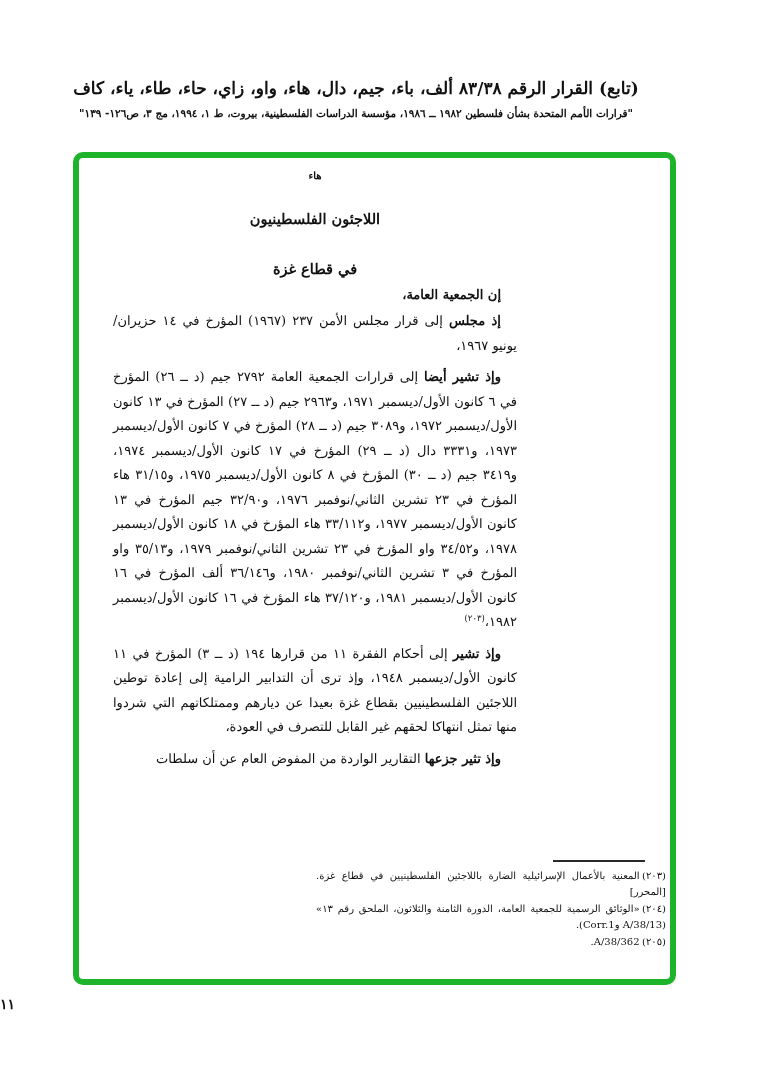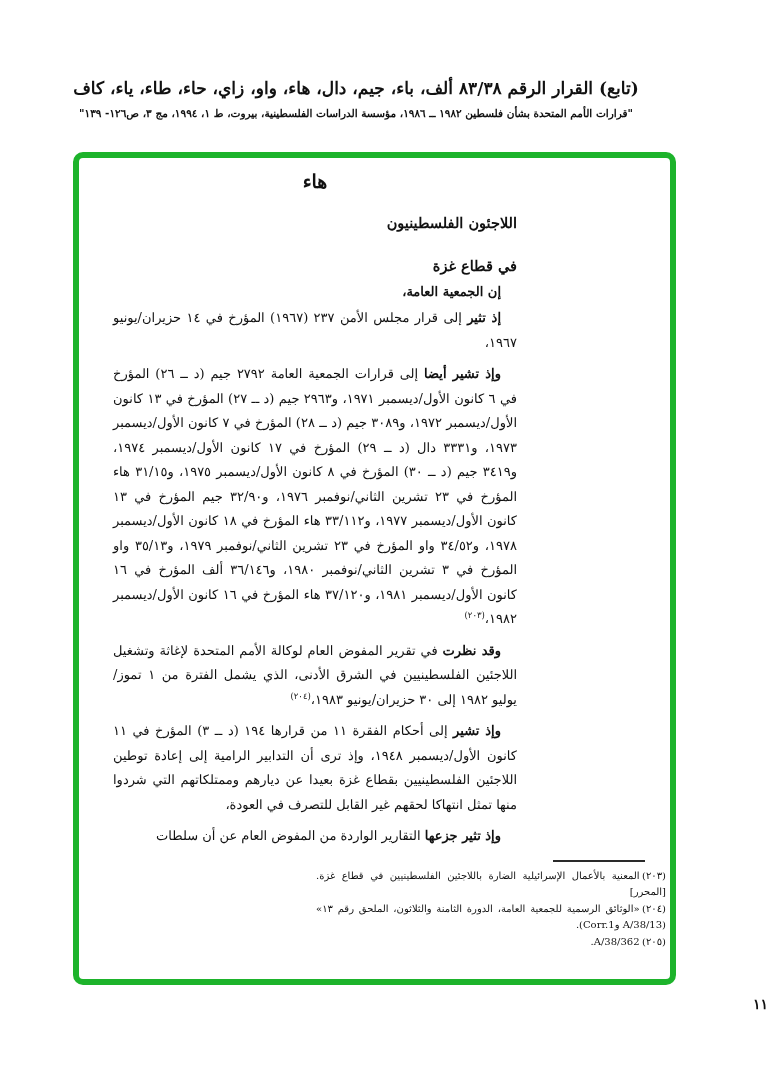--- a/index.html
+++ b/index.html
@@ -32,25 +32,25 @@
     border-radius: 10px;
     background: transparent;
   }
 
   
   .doc-column {
     position: absolute; left: 34px; top: 6px; width: 404px;
     direction: rtl; text-align: justify;
   }
   .section-letter {
-    text-align: center; font-size: 19px; font-weight: bold; margin-top: 6px;
+    text-align: center; font-size: 10px; font-weight: bold; margin-top: 6px;
   }
   .doc-title {
-    font-weight: bold; font-size: 14.5px;
-    line-height: 25px; margin-top: 18px;
+    text-align: center; font-weight: bold; font-size: 14.5px;
+    line-height: 25px; margin-top: 25px;
   }
   .salutation {
     font-weight: bold; font-size: 13px; margin-top: 6px;
     padding-right: 16px; text-align: right;
   }
   .para {
     font-size: 13px; line-height: 24.5px; text-align: justify;
     text-indent: 16px; margin-top: 7px;
   }
   .para .lead { font-weight: bold; }
@@ -65,45 +65,44 @@
   .fn-rule {
     width: 92px; height: 2px; background: #2a2a2a;
     margin-left: auto; margin-right: 21px; margin-bottom: 6px;
   }
   .footnote { margin-top: 2px; }
   .footnote .fn-num { font-weight: normal; }
 
   
   .page-number {
     position: absolute; top: 996px; left: 0; width: 768px;
-    text-align: right; font-size: 14px; font-weight: bold;
+    text-align: left; font-size: 14px; font-weight: bold;
     letter-spacing: 3px;
   }
 </style>
 </head>
 <body>
 
 <div class="page-header">
   <div class="hdr-line1">(تابع) القرار الرقم ٨٣/٣٨ ألف، باء، جيم، دال، هاء، واو، زاي، حاء، طاء، ياء، كاف</div>
   <div class="hdr-line2">"قرارات الأمم المتحدة بشأن فلسطين ١٩٨٢ ــ ١٩٨٦، مؤسسة الدراسات الفلسطينية، بيروت، ط ١، ١٩٩٤، مج ٣، ص١٢٦- ١٣٩"</div>
 </div>
 
 <div class="green-box">
 
   <div class="doc-column">
     <div class="section-letter">هاء</div>
     <div class="doc-title">اللاجئون الفلسطينيون</div>
     <div class="doc-title">في قطاع غزة</div>
     <div class="salutation">إن الجمعية العامة،</div>
 
-    <p class="para"><span class="lead">إذ تثير</span><span> إلى قرار مجلس الأمن ٢٣٧ (١٩٦٧) المؤرخ في ١٤ حزيران/يونيو ١٩٦٧،</span><sup></sup></p>
+    <p class="para"><span class="lead">إذ مجلس</span><span> إلى قرار مجلس الأمن ٢٣٧ (١٩٦٧) المؤرخ في ١٤ حزيران/يونيو ١٩٦٧،</span><sup></sup></p>
 
     <p class="para"><span class="lead">وإذ تشير أيضا</span><span> إلى قرارات الجمعية العامة ٢٧٩٢ جيم (د ــ ٢٦) المؤرخ في ٦ كانون الأول/ديسمبر ١٩٧١، و٢٩٦٣ جيم (د ــ ٢٧) المؤرخ في ١٣ كانون الأول/ديسمبر ١٩٧٢، و٣٠٨٩ جيم (د ــ ٢٨) المؤرخ في ٧ كانون الأول/ديسمبر ١٩٧٣، و٣٣٣١ دال (د ــ ٢٩) المؤرخ في ١٧ كانون الأول/ديسمبر ١٩٧٤، و٣٤١٩ جيم (د ــ ٣٠) المؤرخ في ٨ كانون الأول/ديسمبر ١٩٧٥، و٣١/١٥ هاء المؤرخ في ٢٣ تشرين الثاني/نوفمبر ١٩٧٦، و٣٢/٩٠ جيم المؤرخ في ١٣ كانون الأول/ديسمبر ١٩٧٧، و٣٣/١١٢ هاء المؤرخ في ١٨ كانون الأول/ديسمبر ١٩٧٨، و٣٤/٥٢ واو المؤرخ في ٢٣ تشرين الثاني/نوفمبر ١٩٧٩، و٣٥/١٣ واو المؤرخ في ٣ تشرين الثاني/نوفمبر ١٩٨٠، و٣٦/١٤٦ ألف المؤرخ في ١٦ كانون الأول/ديسمبر ١٩٨١، و٣٧/١٢٠ هاء المؤرخ في ١٦ كانون الأول/ديسمبر ١٩٨٢،</span><sup>(٢٠٣)</sup></p>
 
-    <p class="para"><span class="lead">وقد نظرت</span><span> في تقرير المفوض العام لوكالة الأمم المتحدة لإغاثة وتشغيل اللاجئين الفلسطينيين في الشرق الأدنى، الذي يشمل الفترة من ١ تموز/يوليو ١٩٨٢ إلى ٣٠ حزيران/يونيو ١٩٨٣،</span><sup>(٢٠٤)</sup></p>
 
 
     <p class="para"><span class="lead">وإذ تشير</span><span> إلى أحكام الفقرة ١١ من قرارها ١٩٤ (د ــ ٣) المؤرخ في ١١ كانون الأول/ديسمبر ١٩٤٨، وإذ ترى أن التدابير الرامية إلى إعادة توطين اللاجئين الفلسطينيين بقطاع غزة بعيدا عن ديارهم وممتلكاتهم التي شردوا منها تمثل انتهاكا لحقهم غير القابل للتصرف في العودة،</span><sup></sup></p>
 
     <p class="para"><span class="lead">وإذ تثير جزعها</span><span> التقارير الواردة من المفوض العام عن أن سلطات</span><sup></sup></p>
   </div>
 
   <div class="footnotes">
     <div class="fn-rule"></div>
     <div class="footnote"><span class="fn-num">(٢٠٣)</span> <span>المعنية بالأعمال الإسرائيلية الضارة باللاجئين الفلسطينيين في قطاع غزة. [المحرر]</span></div>

